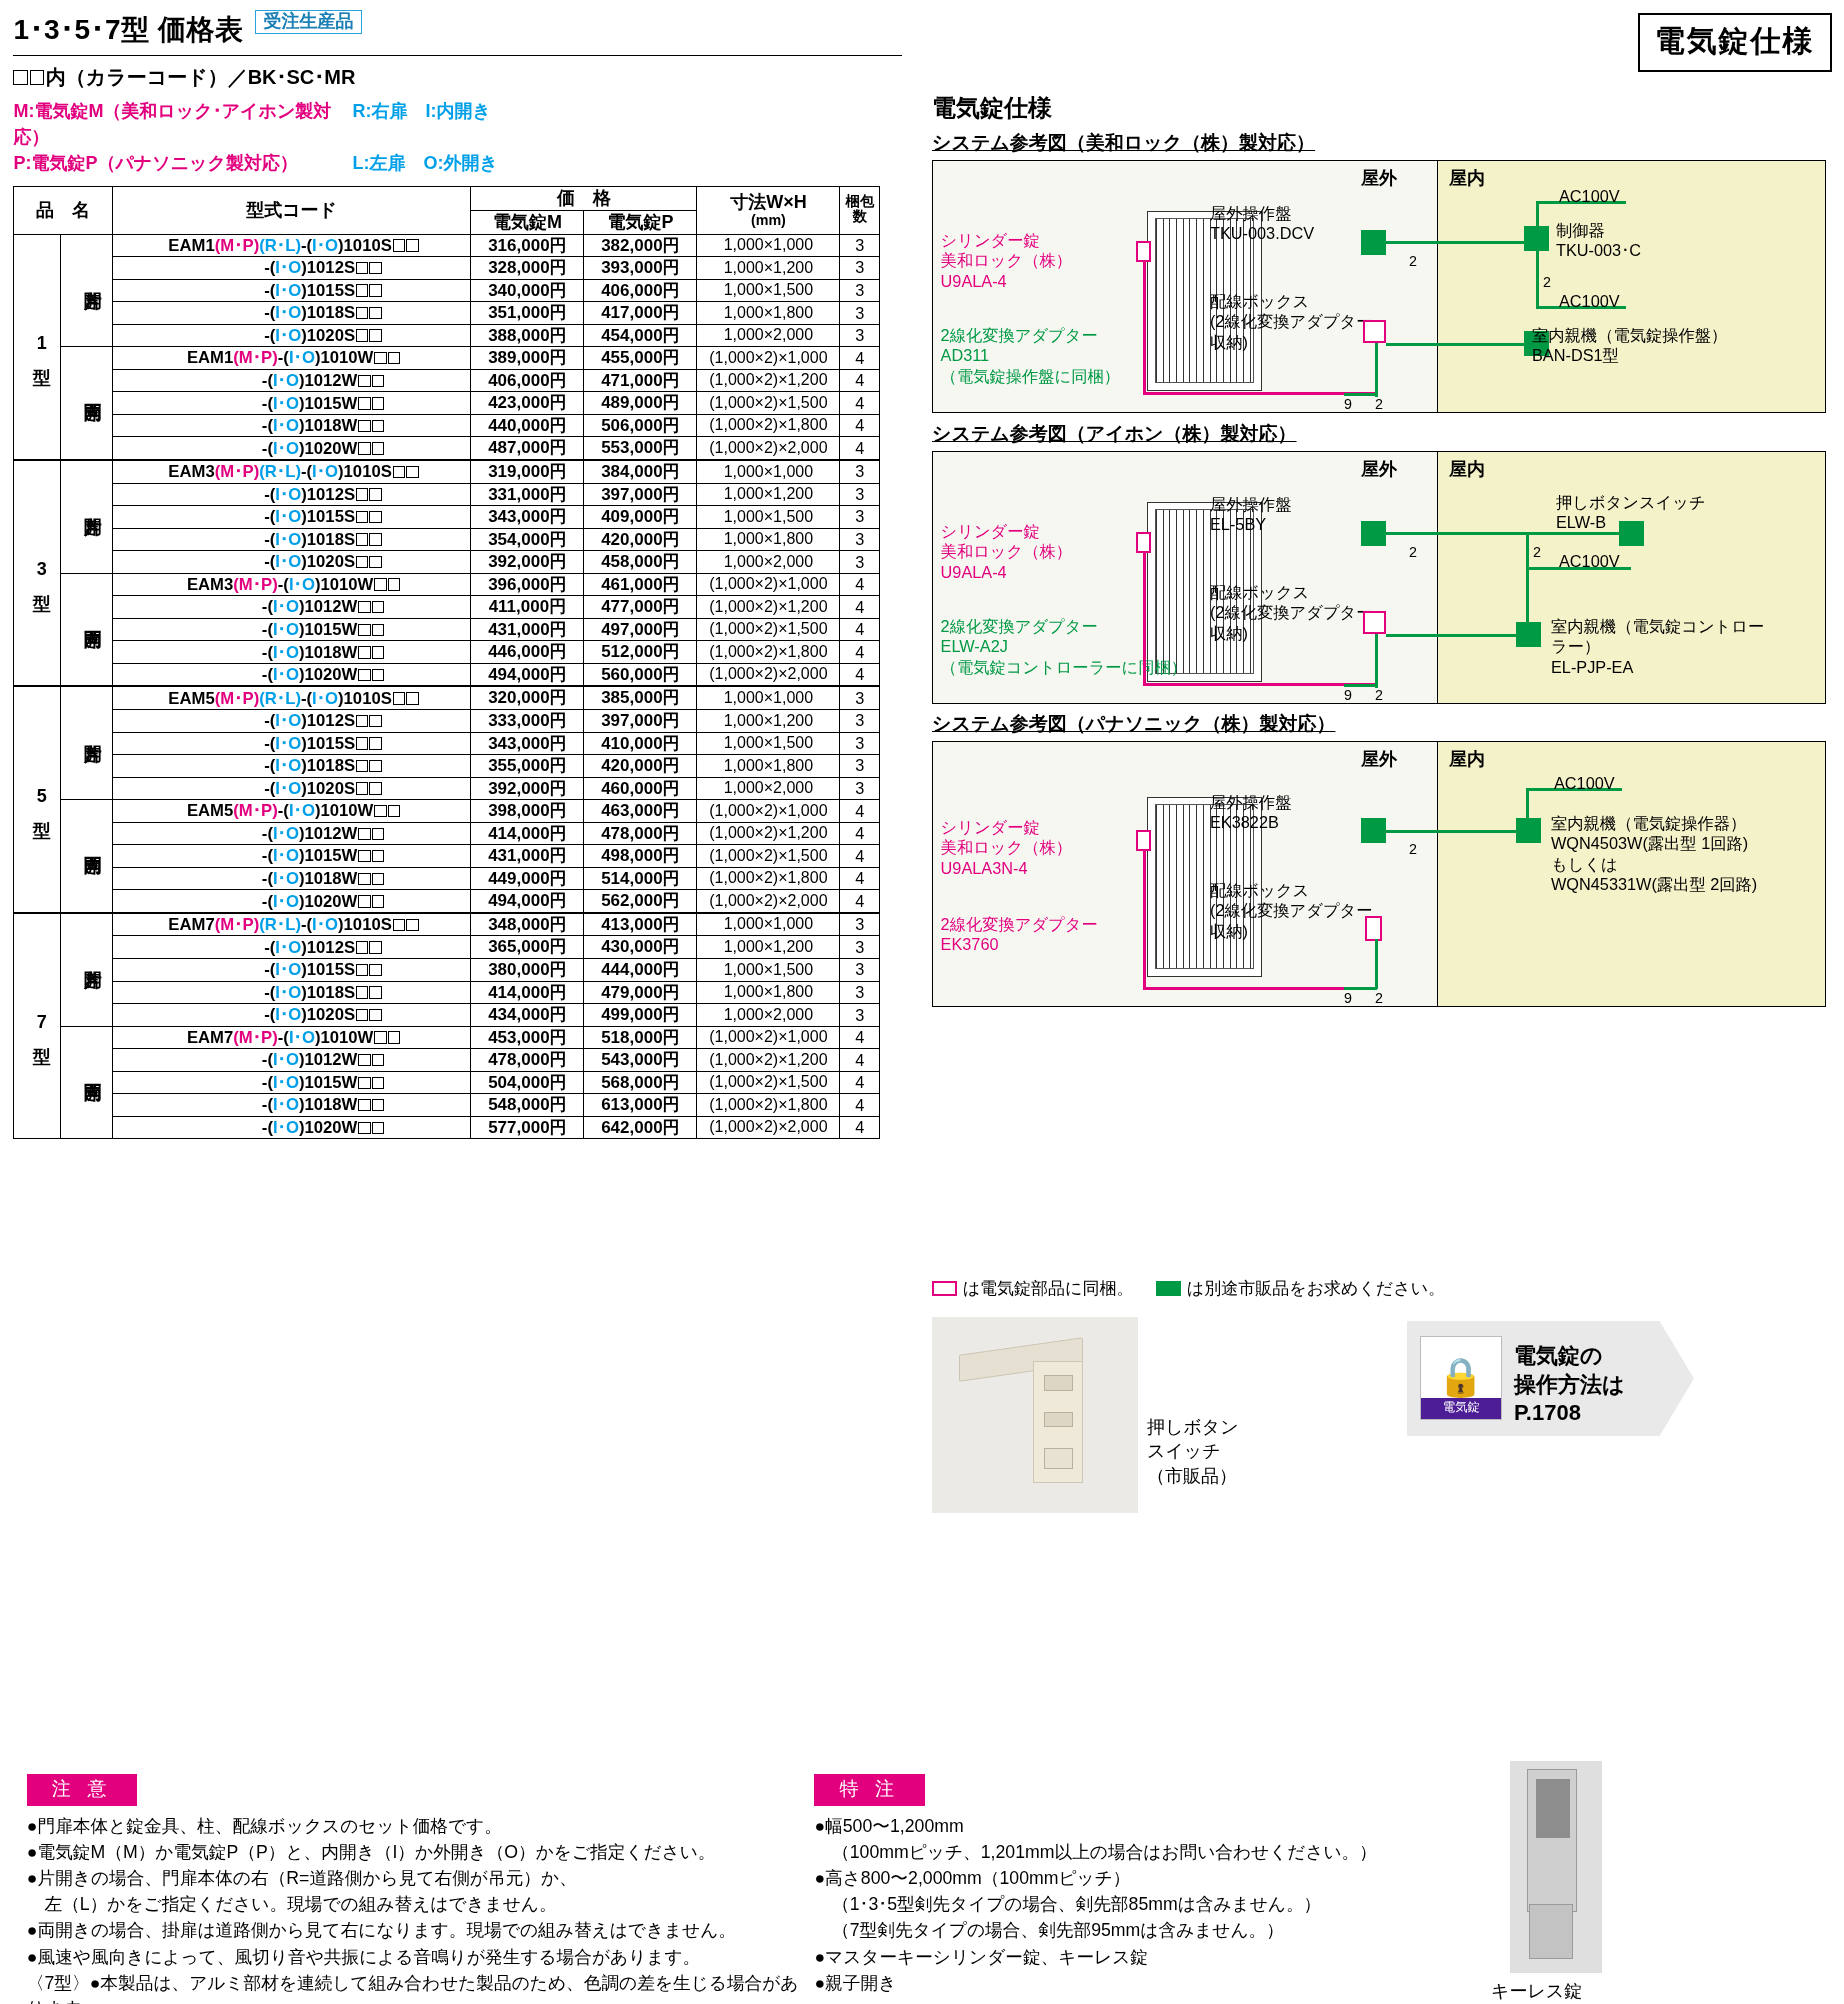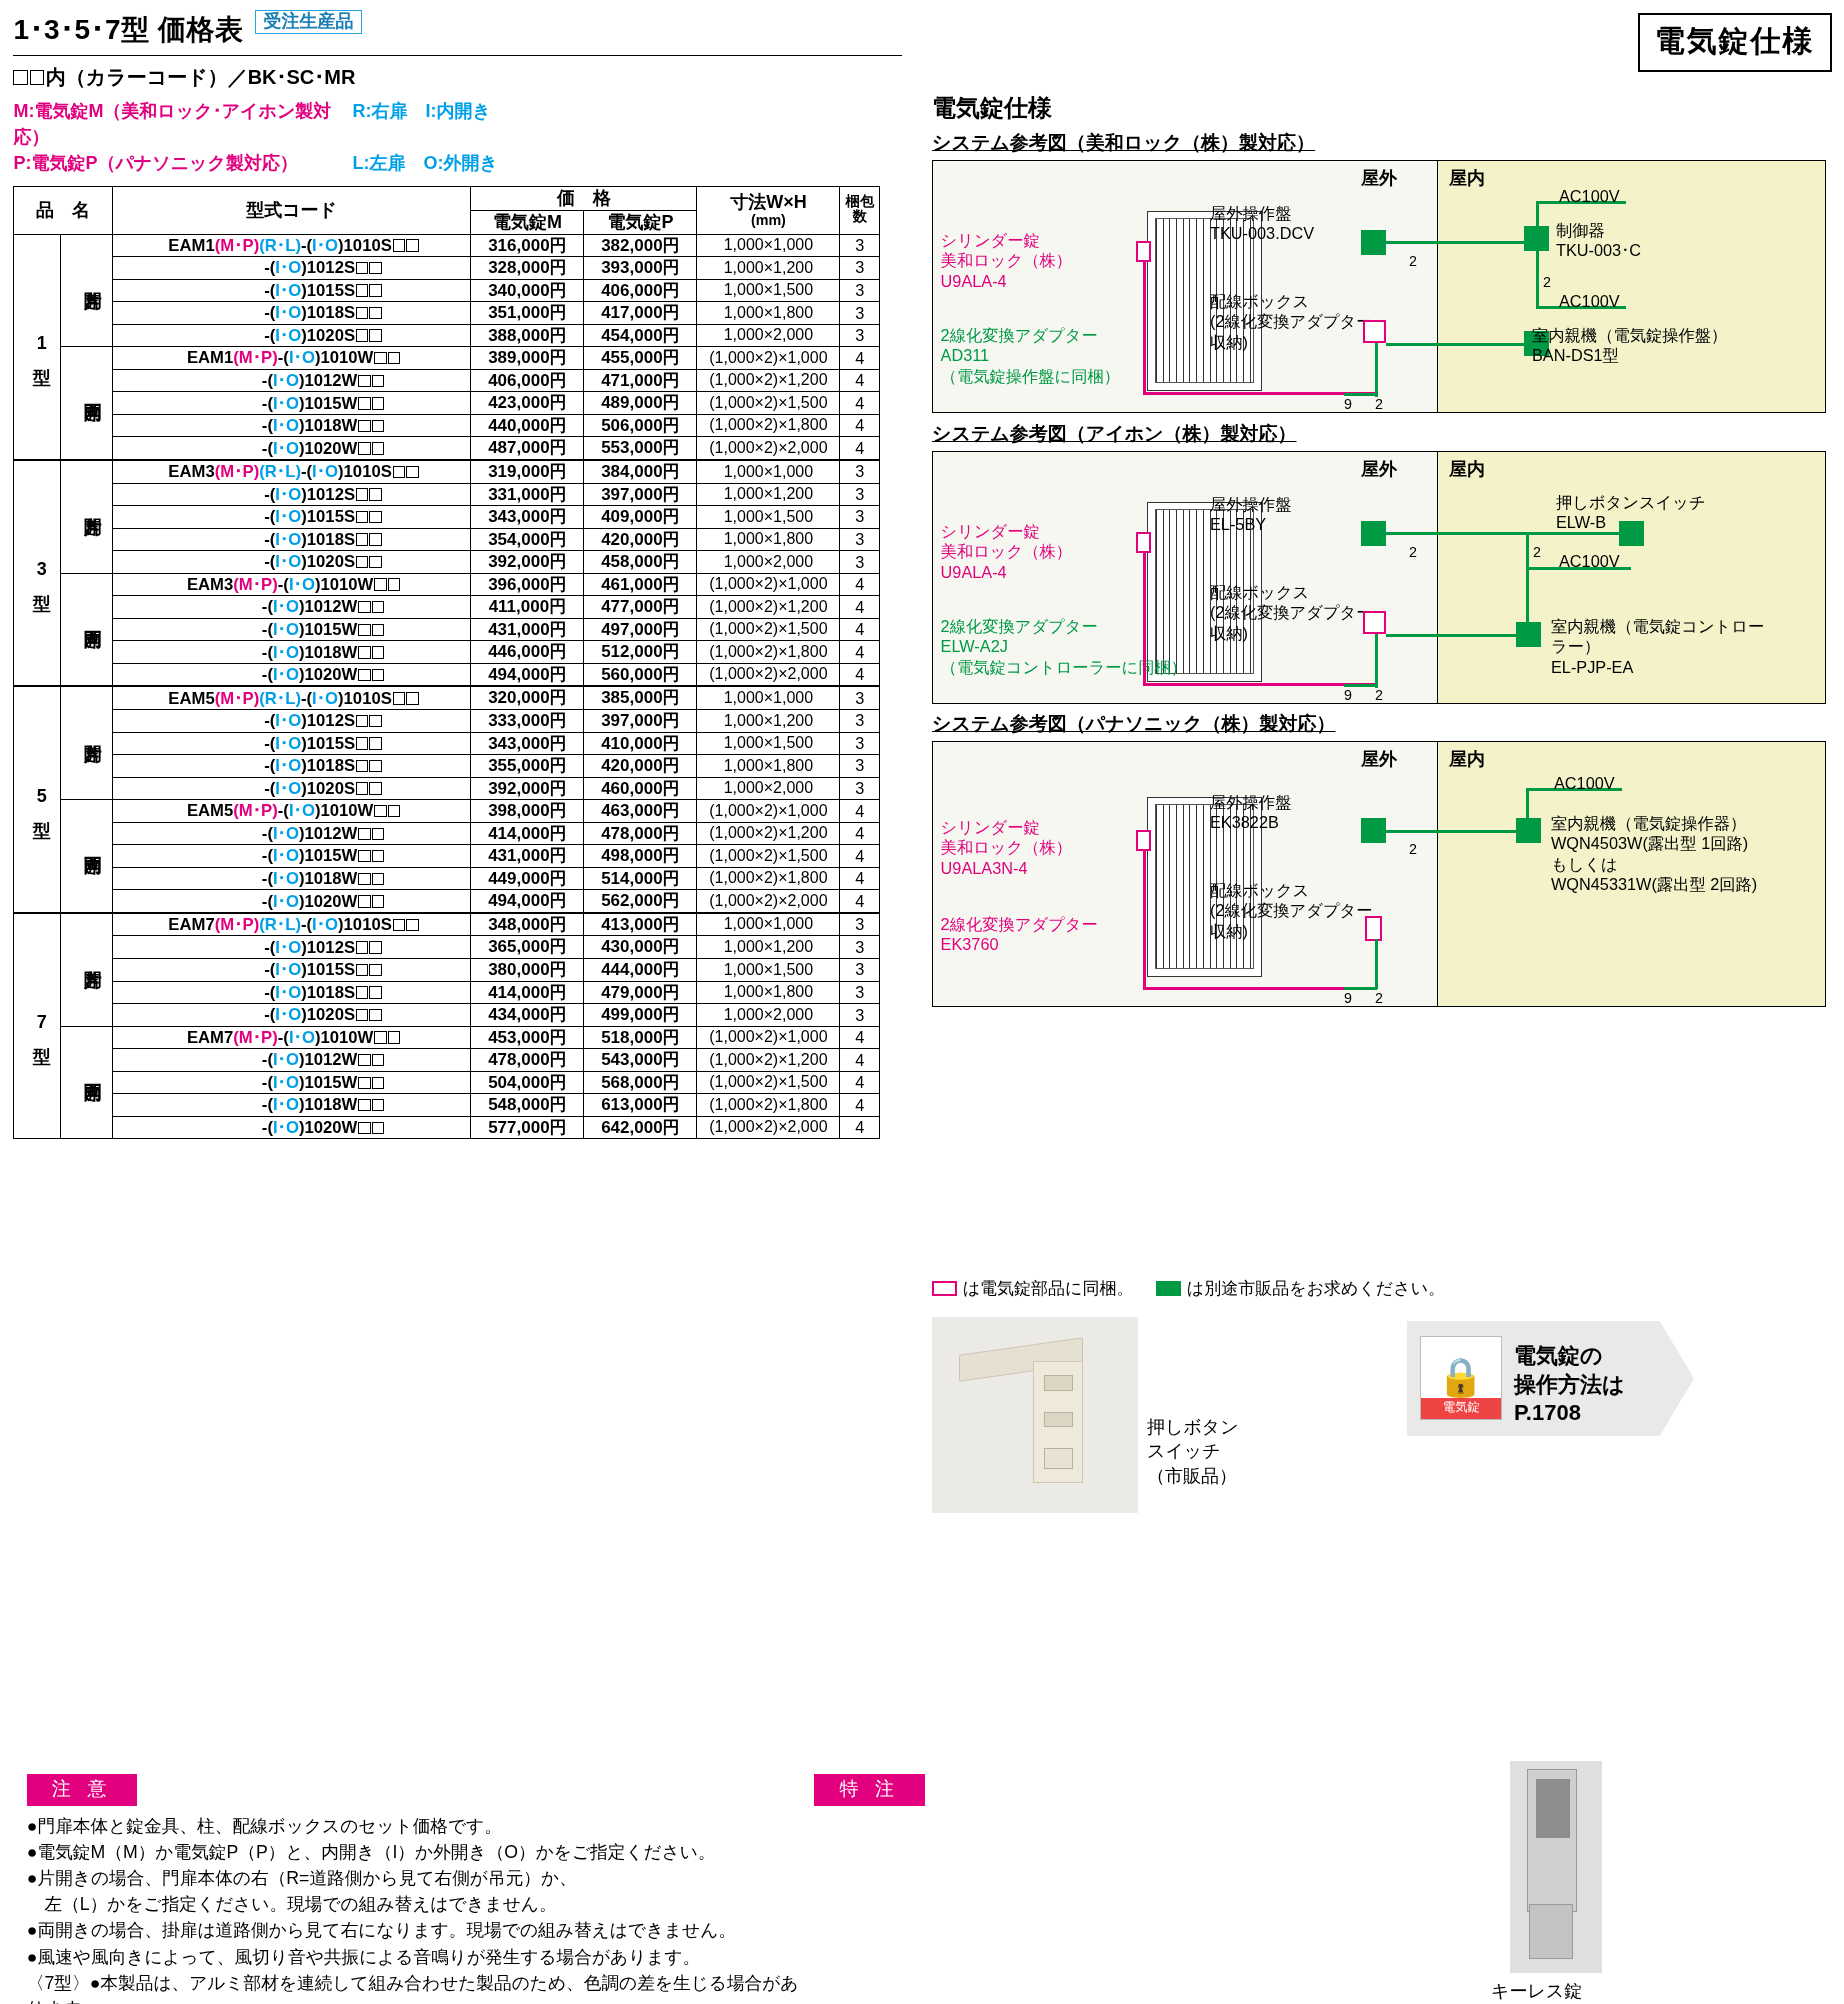--- a/index.html
+++ b/index.html
@@ -118,21 +118,21 @@
   .opbox .arrow {
     position:absolute; left:0; top:0; width:287px; height:115px;
     background:#e9e9e9;
     clip-path:polygon(0 0, 88% 0, 100% 50%, 88% 100%, 0 100%);
   }
   .opbox .icon {
     position:absolute; left:13.4px; top:15.3px; width:82px; height:84px; background:#fff; border:1px solid #bbb;
     display:flex; flex-direction:column; align-items:center; justify-content:flex-end;
   }
   .opbox .icon .glyph { font-size:38px; line-height:1; margin-bottom:1.9px; }
-  .opbox .icon .lbl { font-size:12.4px; background:#ef4444; color:#fff; width:100%; text-align:center; padding:1.9px 0 2.9px;}
+  .opbox .icon .lbl { font-size:12.4px; background:#4c1d95; color:#fff; width:100%; text-align:center; padding:1.9px 0 2.9px;}
   .opbox .txt { position:absolute; left:107px; top:21px; font-size:22px; font-weight:bold; line-height:1.3; }
 
   .keyless { position:absolute; left:1510px; top:1761px; width:92px; height:212px; background:#dfdfdf; }
   .keyless .body { position:absolute; left:17px; top:7.6px; width:50px; height:143px; background:#cfcfcf; border:1px solid #9a9a9a;}
   .keyless .pad { position:absolute; left:7.6px; top:9.6px; width:34px; height:59px; background:#8d8d8d; }
   .keyless .handle { position:absolute; left:19px; top:143px; width:44px; height:55px; background:#c3c3c3; border:1px solid #9a9a9a;}
   .keyless-cap { position:absolute; left:1491px; top:1979px; font-size:18px; }
 </style>
 </head>
 <body>
@@ -483,20 +483,29 @@
           <div>●片開きの場合、門扉本体の右（R=道路側から見て右側が吊元）か、</div>
           <div>　左（L）かをご指定ください。現場での組み替えはできません。</div>
           <div>●両開きの場合、掛扉は道路側から見て右になります。現場での組み替えはできません。</div>
           <div>●風速や風向きによって、風切り音や共振による音鳴りが発生する場合があります。</div>
           <div>〈7型〉●本製品は、アルミ部材を連続して組み合わせた製品のため、色調の差を生じる場合があります。</div>
         </div>
     </div>
 
     <div class="notes2">
       <div class="note-badge tokucyu">特 注</div>
+      <div class="note-list" id="special-list">
+          <div>●幅500〜1,200mm</div>
+          <div>　（100mmピッチ、1,201mm以上の場合はお問い合わせください。）</div>
+          <div>●高さ800〜2,000mm（100mmピッチ）</div>
+          <div>　（1･3･5型剣先タイプの場合、剣先部85mmは含みません。）</div>
+          <div>　（7型剣先タイプの場合、剣先部95mmは含みません。）</div>
+          <div>●マスターキーシリンダー錠、キーレス錠</div>
+          <div>●親子開き</div>
+        </div>
     </div>
   </div>
 
   <div>
     <div class="corner-badge">電気錠仕様</div>
     <div class="rt-title">電気錠仕様</div>
 
     <div class="sysblock" style="left:932px; top:130px;">
       <div class="sys-label">システム参考図（美和ロック（株）製対応）</div>
       <div class="sysbox">

